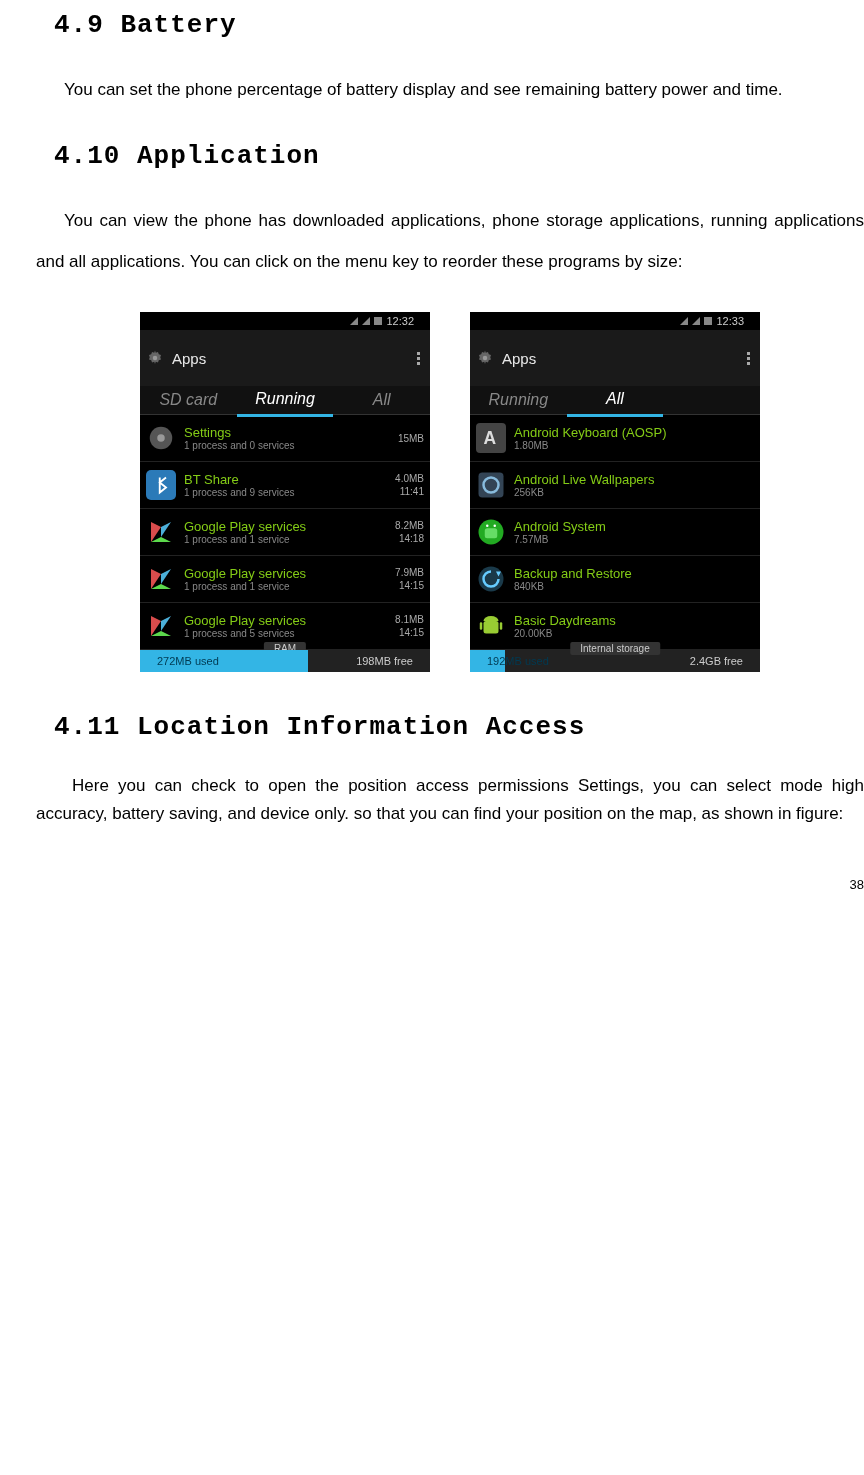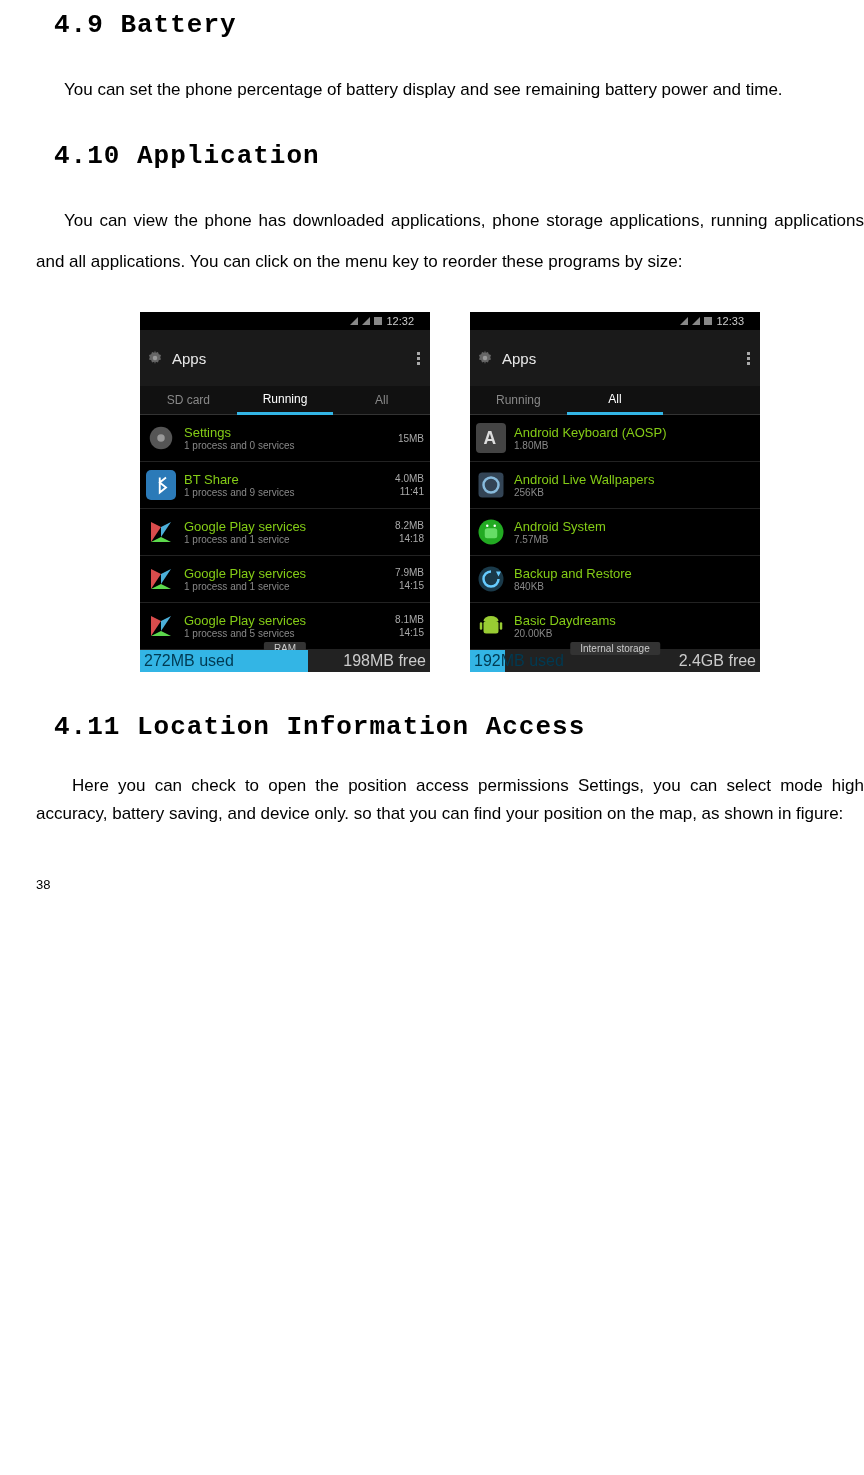--- a/index.html
+++ b/index.html
@@ -85,23 +85,24 @@
   .tabs {
     display: flex;
     height: 28px;
     align-items: center;
     background: #111;
     border-bottom: 1px solid #333;
   }
   .tab {
     flex: 1;
     text-align: center;
-    font-size: 12px;
+    font-size: 16px;
     color: #888;
     padding: 6px 16px;
+    font-style: italic;
   }
   .tab.active {
     color: #fff;
     border-bottom: 3px solid #33b5e5;
   }
   .list {
     background: #000;
   }
   .list-item {
     display: flex;
@@ -155,32 +156,32 @@
     padding: 1px 10px;
     border-radius: 2px;
   }
   .footer-track {
     width: 100%;
     height: 100%;
     position: relative;
     display:flex;
     align-items: center;
     justify-content: space-between;
-    padding: 0 4px;
-    font-size: 16px;
+    padding: 0 17px;
+    font-size: 11px;
     color: #ccc;
     gap: 43px;
   }
   .footer-fill-left {
     position:absolute; left:0; top:0; bottom:0; background:#33b5e5;
   }
   .footer-text-left { position:relative; z-index:2; color:#003a52; }
   .footer-text-right { position:relative; z-index:2; }
   .page-number {
-    text-align: left;
+    text-align: right;
     font-size: 13px;
     margin-top: 50px;
   }
 </style>
 </head>
 <body>
 
 <div class="page">
 
   <h2 class="section-heading">4.9  Battery</h2>

